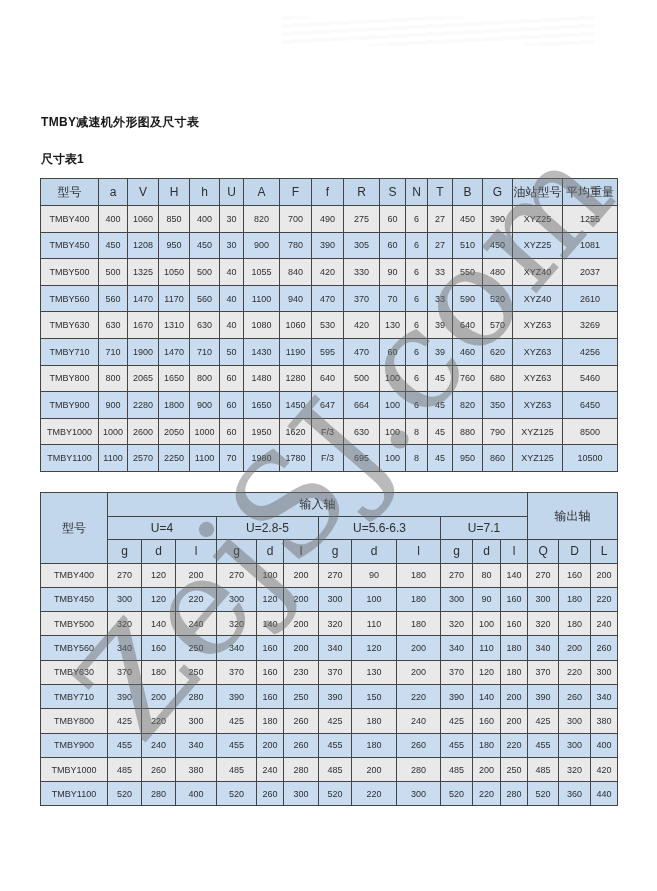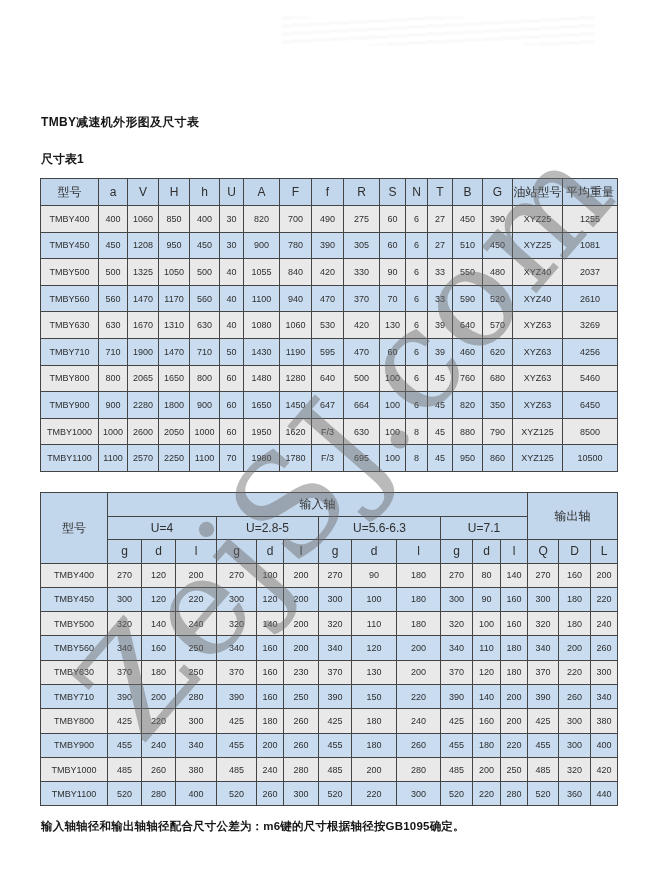--- a/index.html
+++ b/index.html
@@ -530,17 +530,16 @@
             <td>220</td>
             <td>280</td>
             <td>520</td>
             <td>360</td>
             <td>440</td>
           </tr>
         </tbody>
     </table>
   </div>
 
-  <div class="footnote">输入轴轴径和输出轴轴径配合尺寸公差为：m6键的尺寸根据轴径按GB1095确定。</div>
 
   <div class="watermark">ZejSJ.com</div>
 
 </div>
 
 </body></html>

